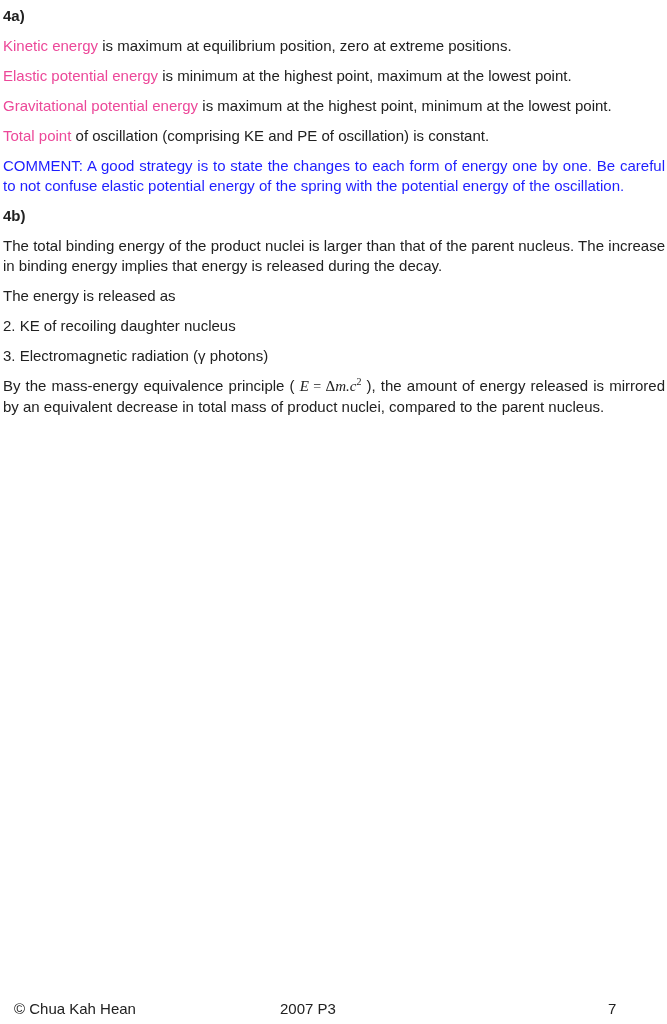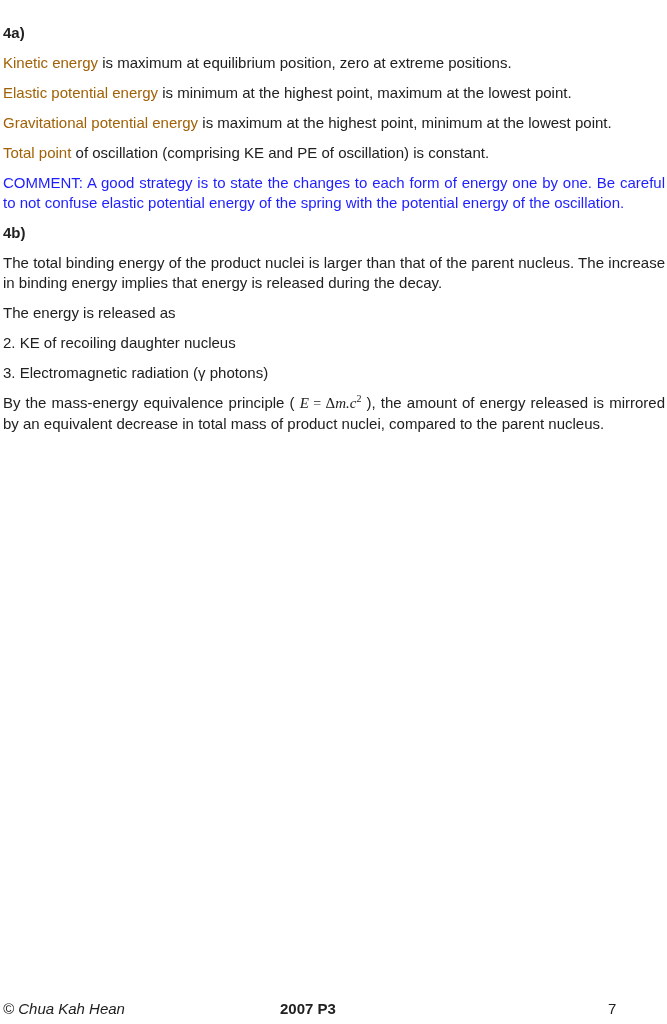--- a/index.html
+++ b/index.html
@@ -8,51 +8,51 @@
     background: #ffffff;
     color: #212121;
     font-family: "Liberation Sans", sans-serif;
     font-size: 15px;
     line-height: 20px;
     position: relative;
     overflow: hidden;
   }
   .page {
     position: relative;
-    padding: 23px 2px 0 3px;
+    padding: 6px 2px 0 3px;
     width: 667px;
     height: 1024px;
   }
   h2.sec-heading {
     font-size: 15px;
     font-weight: bold;
     line-height: 20px;
     margin: 0 0 10px 0;
   }
   p { margin: 0 0 10px 0; }
   p.justify { text-align: justify; }
-  .red { color: #a16207; }
+  .red { color: #ec4899; }
   .blue { color: #1e1eff; }
   .gap-before { margin-top: 28px; }
   .math { font-family: "Liberation Serif", serif; white-space: nowrap; }
   .math .var { font-style: italic; }
   .math .op { font-style: normal; font-size: 14px; }
   .math .sym { font-style: normal; }
   .math sup { font-size: 10px; font-style: normal; vertical-align: super; line-height: 0; }
   footer {
     position: absolute;
     top: 999px;
     left: 0;
     width: 667px;
     height: 20px;
     font-size: 15px;
     color: #212121;
   }
-  footer .f-left  { position: absolute; left: 3px;   top: 0; font-style: italic; }
-  footer .f-center{ position: absolute; left: 280px; top: 0; font-weight: bold; }
+  footer .f-left  { position: absolute; left: 14px;   top: 0; }
+  footer .f-center{ position: absolute; left: 280px; top: 0; }
   footer .f-right { position: absolute; left: 608px; top: 0; }
 </style>
 </head>
 <body>
 
 <div class="page">
 
   <h2 class="sec-heading">4a)</h2>
 
   <p><span class="red">Kinetic energy</span><span> is maximum at equilibrium position, zero at extreme positions.</span></p>

